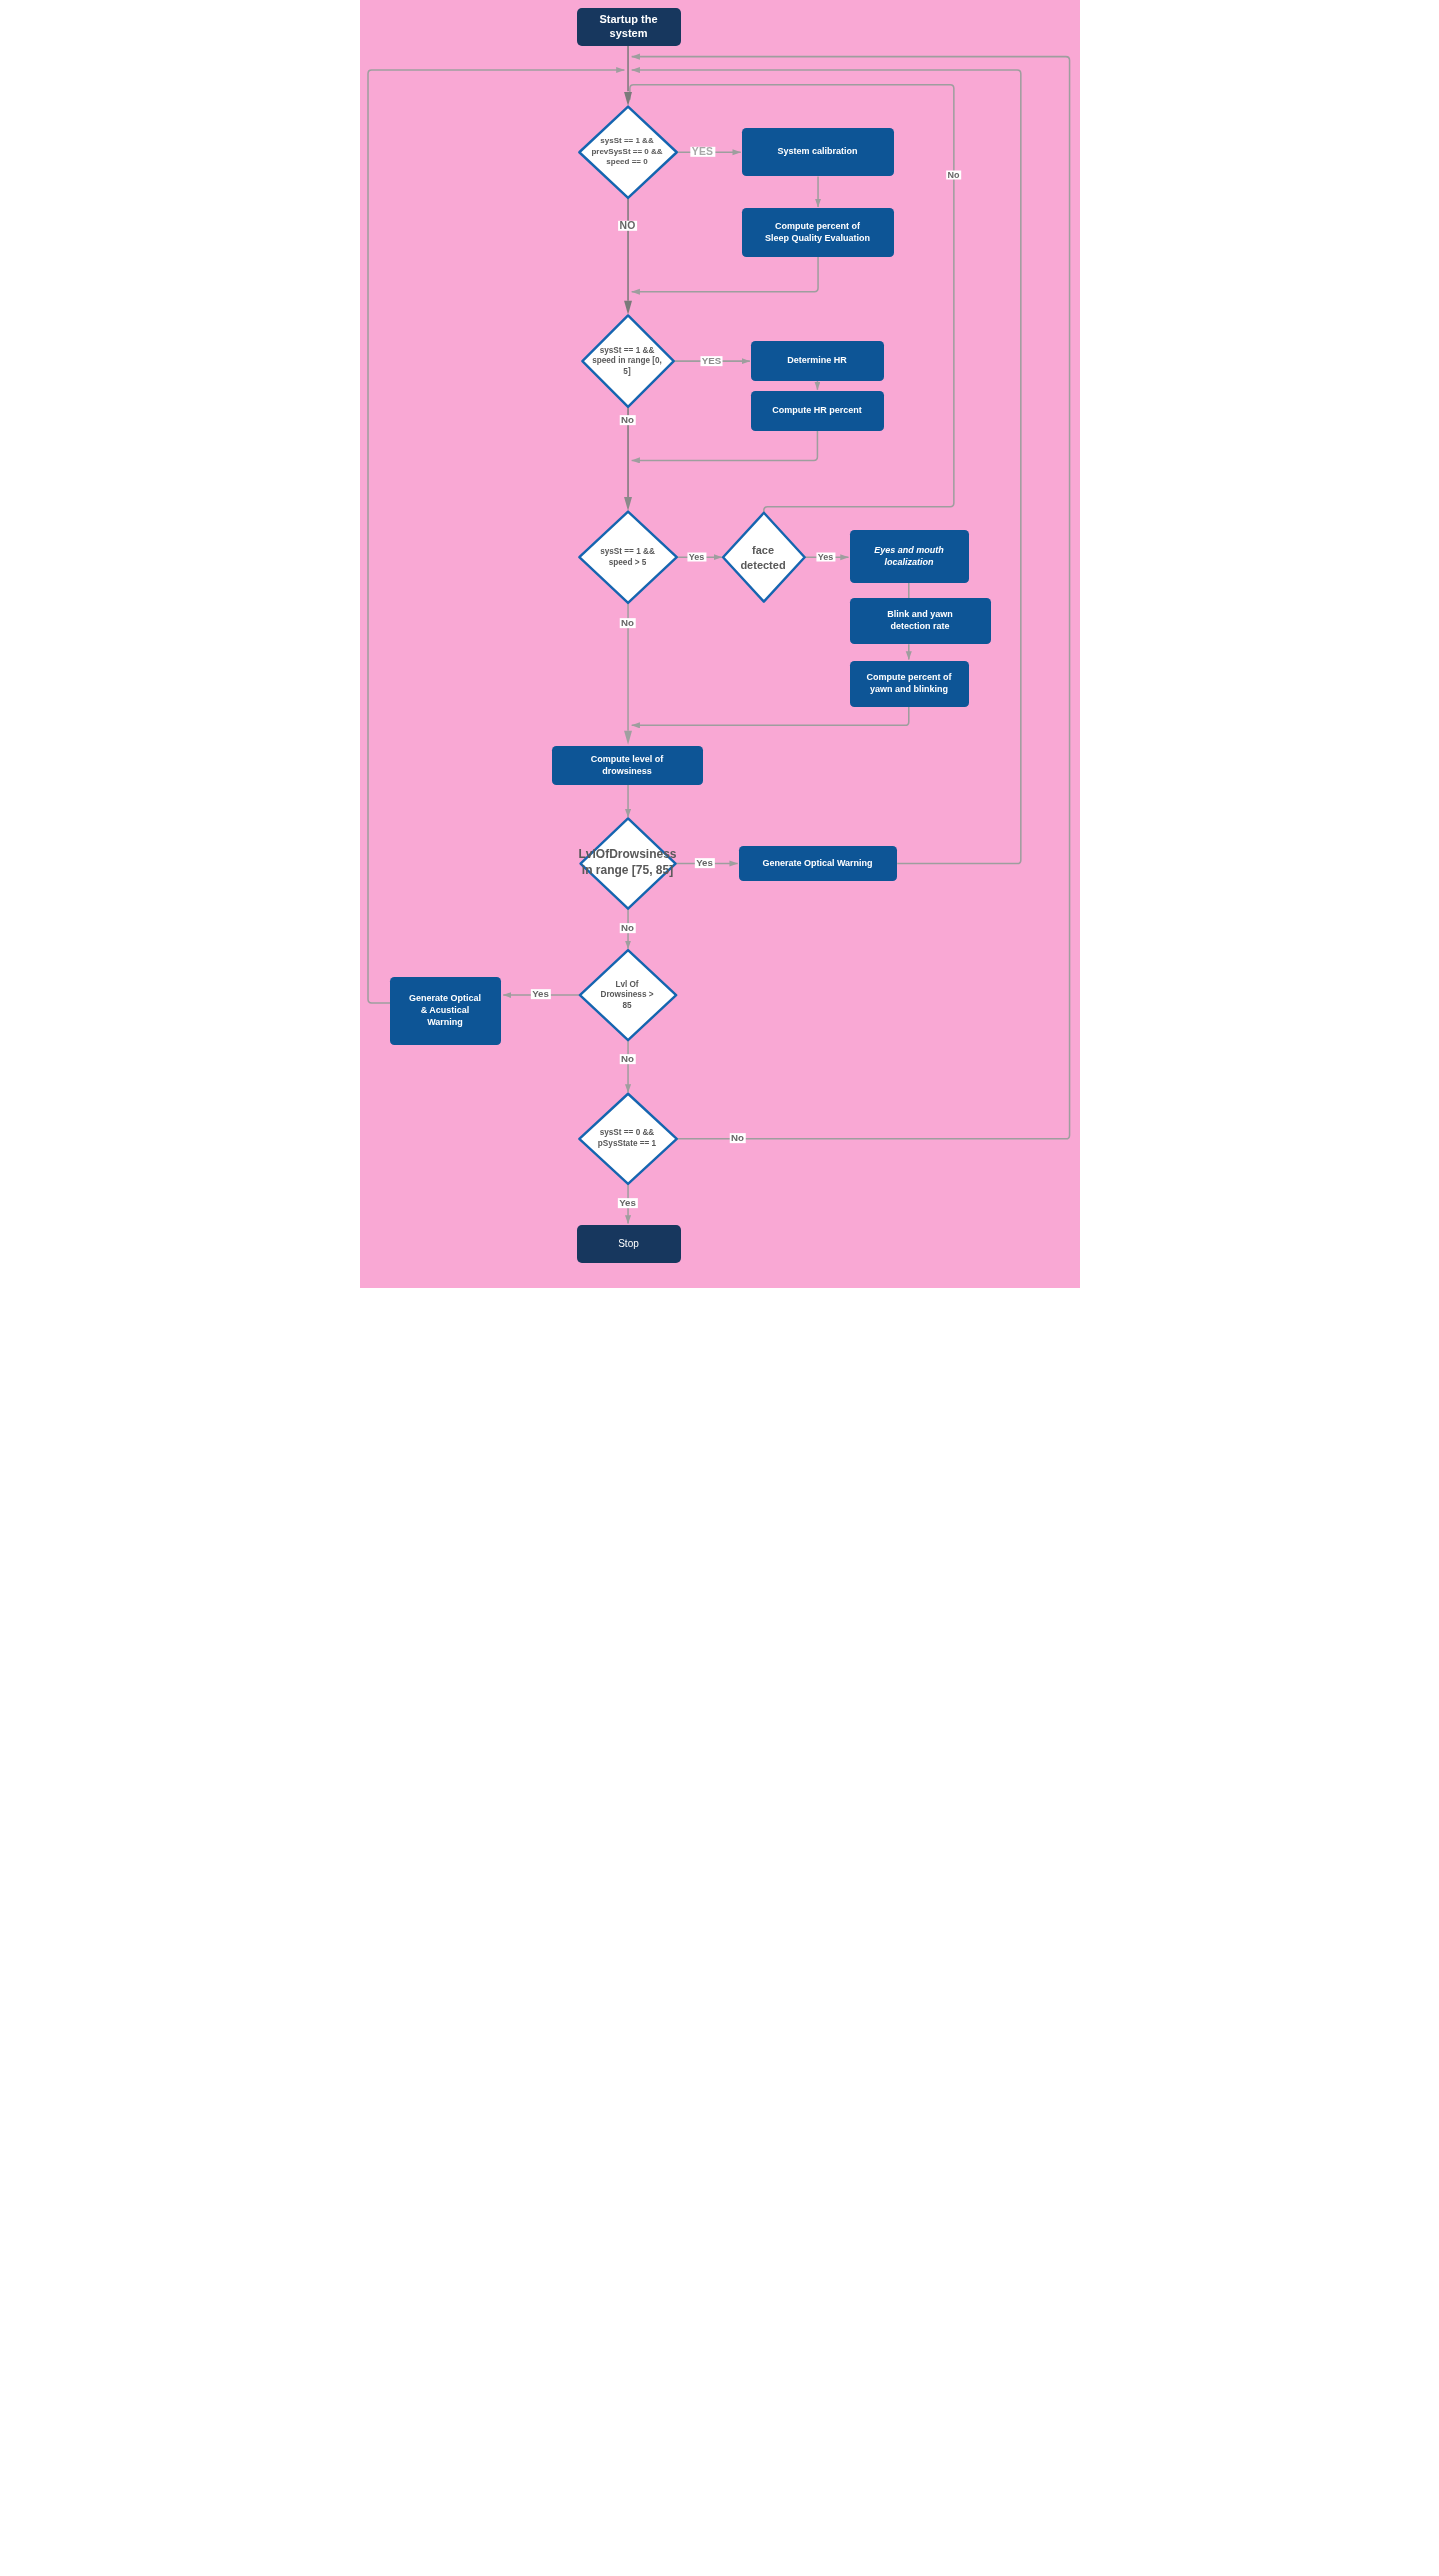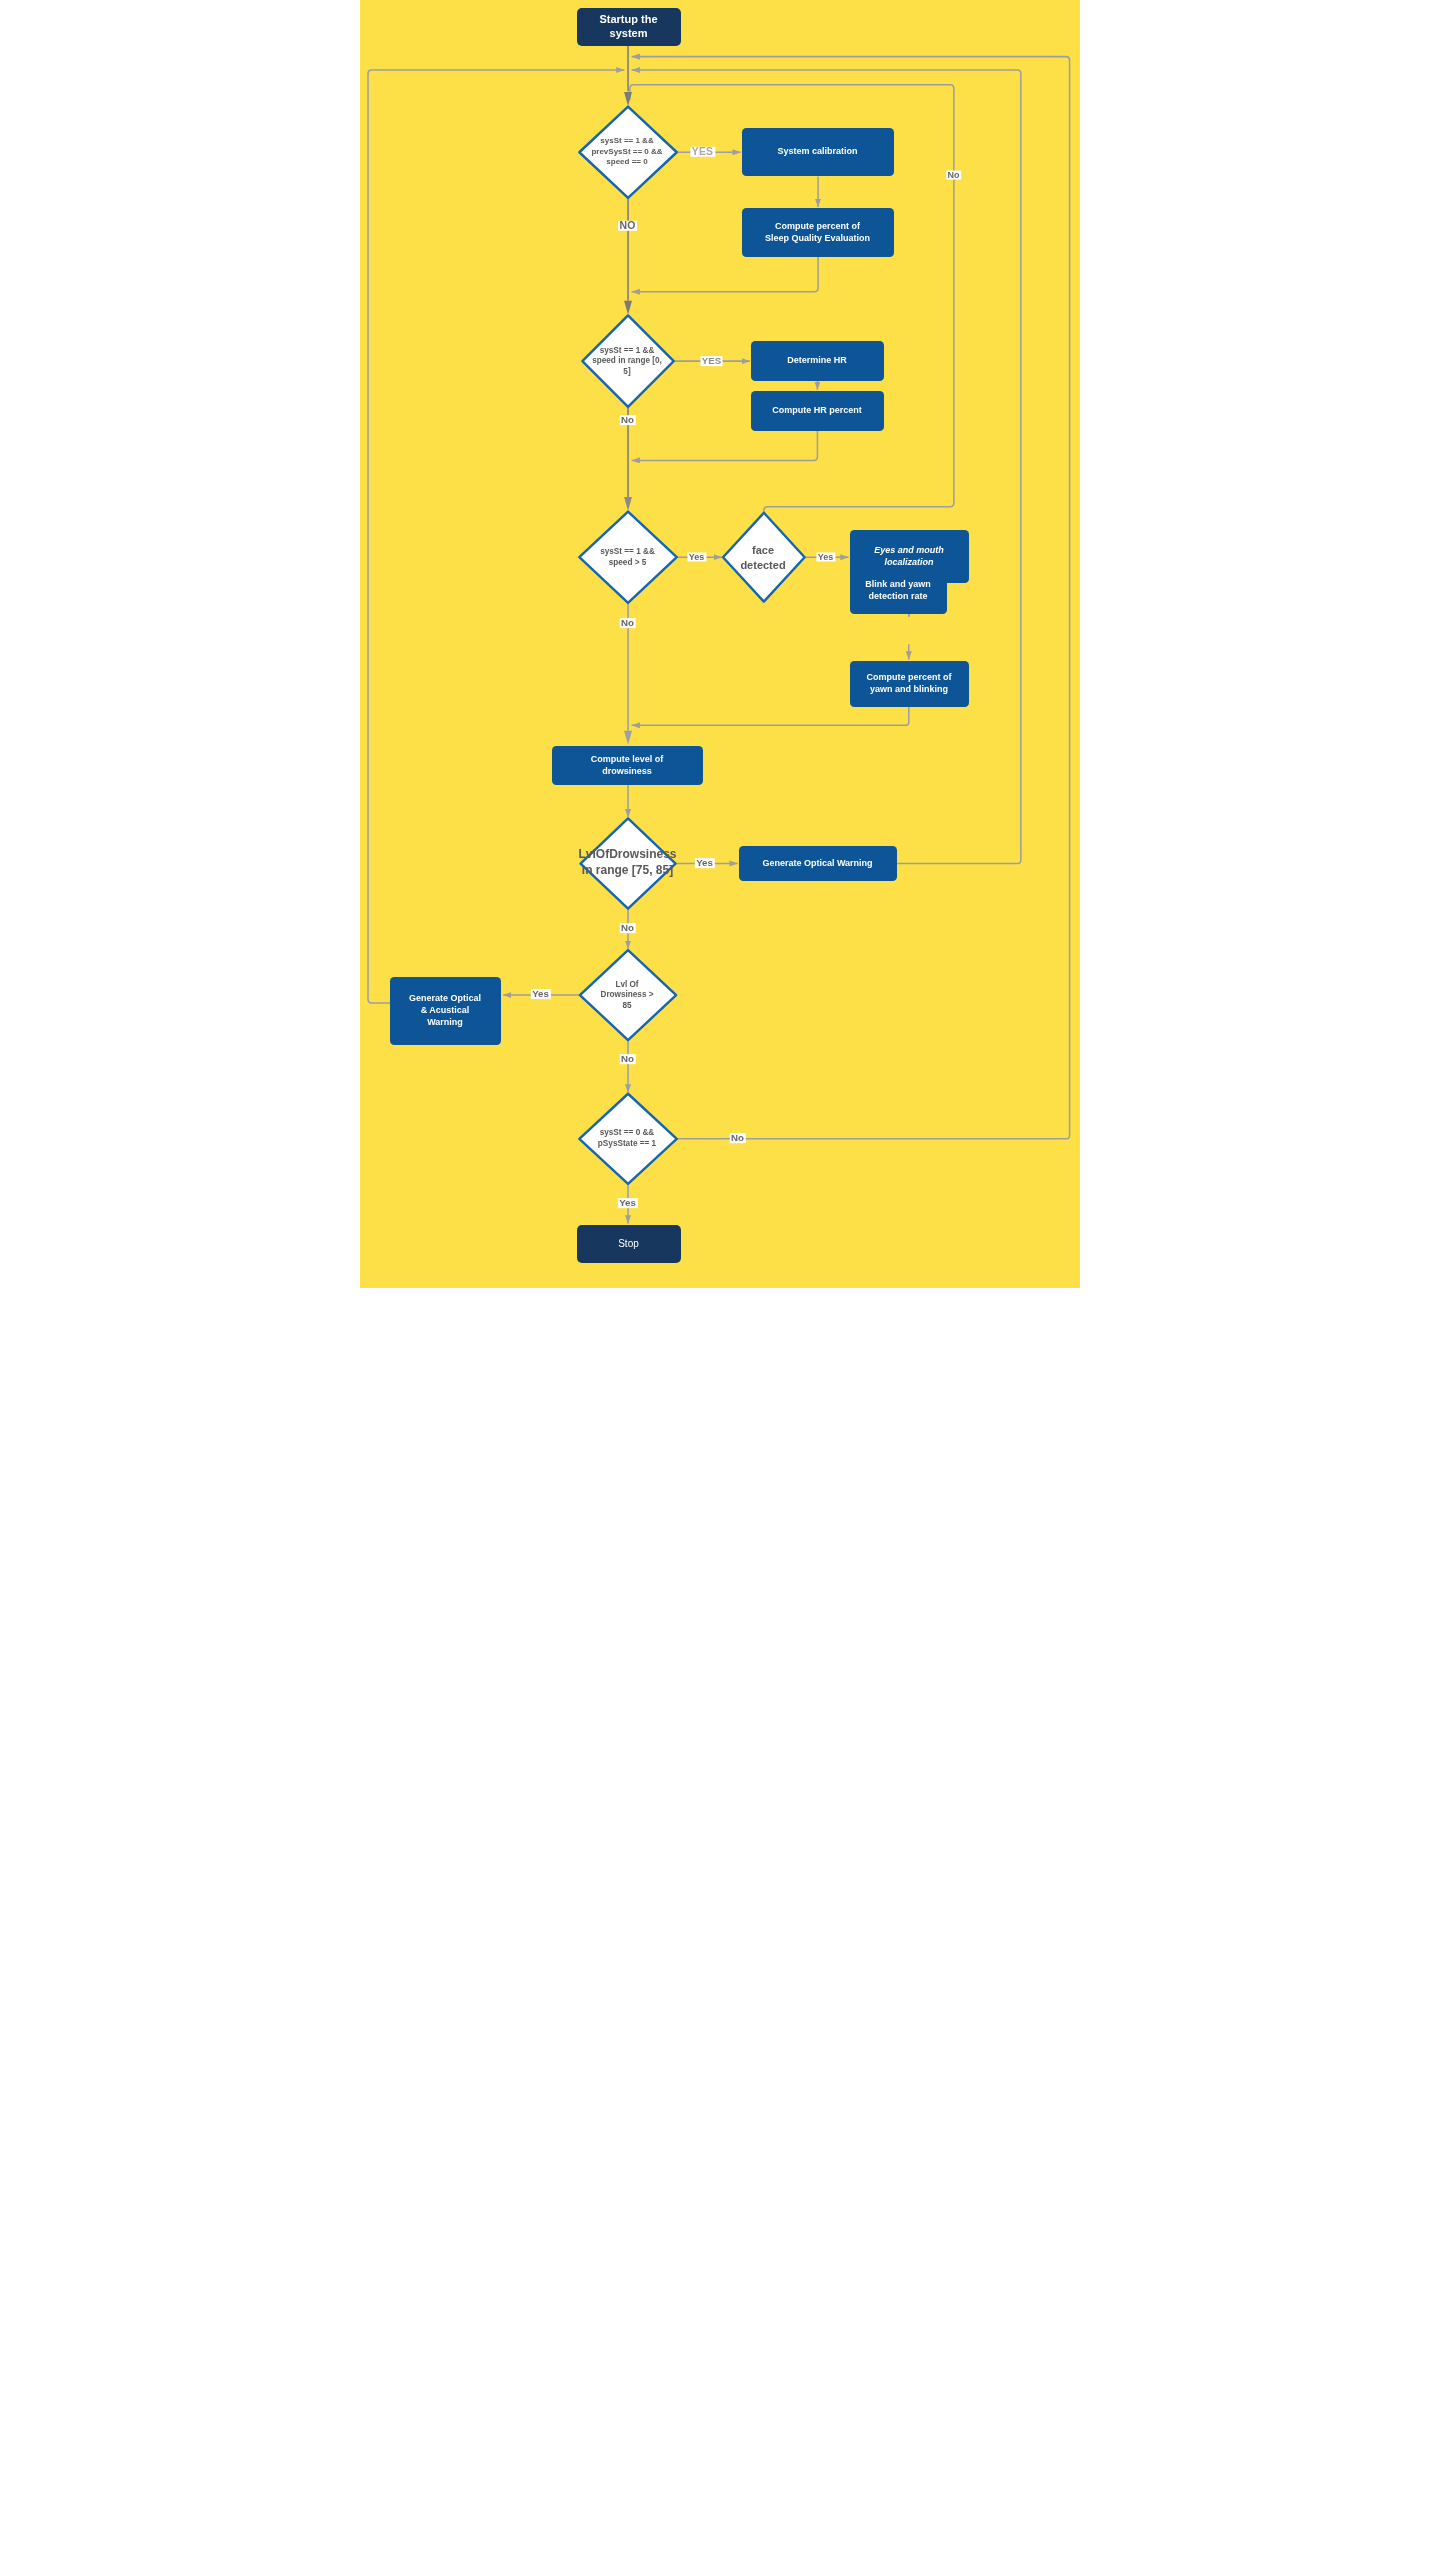--- a/index.html
+++ b/index.html
@@ -1,16 +1,16 @@
 <!DOCTYPE html>
 <html style="font-size:9.7px"><head>
 <meta charset="utf-8">
 <style>
   html,body{margin:0;padding:0;background:#ffffff;font-family:"Liberation Sans",sans-serif;}
-  .canvas{position:relative;width:720px;height:1288px;margin:0 auto;background:#fde047;overflow:hidden;}
+  .canvas{position:relative;width:720px;height:1288px;margin:0 auto;background:#f9a8d4;overflow:hidden;}
   .canvas svg{position:absolute;left:0;top:0;}
   .node{position:absolute;display:flex;align-items:center;justify-content:center;text-align:center;
         box-sizing:border-box;white-space:pre-line;}
   .terminator{background:#17375e;color:#fff;border-radius:4.9px;font-weight:bold;font-size:11px;line-height:1.25;}
   .terminator.stop{font-weight:normal;font-size:10px;}
   .process{background:#0d5596;color:#fff;border-radius:4.3px;font-weight:bold;font-size:9px;line-height:1.3;}
   .dtext{position:absolute;display:flex;align-items:center;justify-content:center;text-align:center;
          color:#595959;font-weight:bold;white-space:pre-line;line-height:1.3;}
   .elabel{position:absolute;transform:translate(-50%,-50%);background:#fff;padding:0 1.8px;
           font-weight:bold;color:#666666;font-size:9.7px;line-height:1;}
@@ -107,21 +107,21 @@
   <div class="node process" style="left:382px;top:208px;width:152px;height:49px;">Compute percent of
 Sleep Quality Evaluation</div>
 
   <div class="node process" style="left:391px;top:341px;width:133px;height:40px;">Determine HR</div>
 
   <div class="node process" style="left:391px;top:391px;width:133px;height:40px;">Compute HR percent</div>
 
   <div class="node process" style="left:490px;top:530px;width:119px;height:53px;font-style:italic;">Eyes and mouth
 localization</div>
 
-  <div class="node process" style="left:490px;top:568px;width:97px;height:46px;">Blink and yawn
+  <div class="node process" style="left:490px;top:598px;width:141px;height:46px;">Blink and yawn
 detection rate</div>
 
   <div class="node process" style="left:490px;top:661px;width:119px;height:46px;">Compute percent of
 yawn and blinking</div>
 
   <div class="node process" style="left:192px;top:746px;width:151px;height:39px;">Compute level of
 drowsiness</div>
 
   <div class="node process" style="left:379px;top:846px;width:158px;height:35px;">Generate Optical Warning</div>
 

